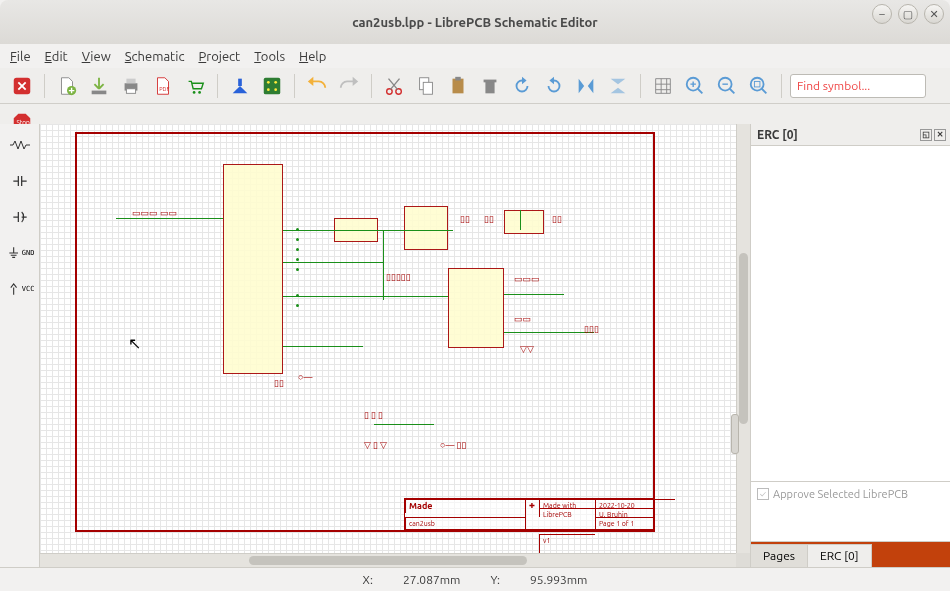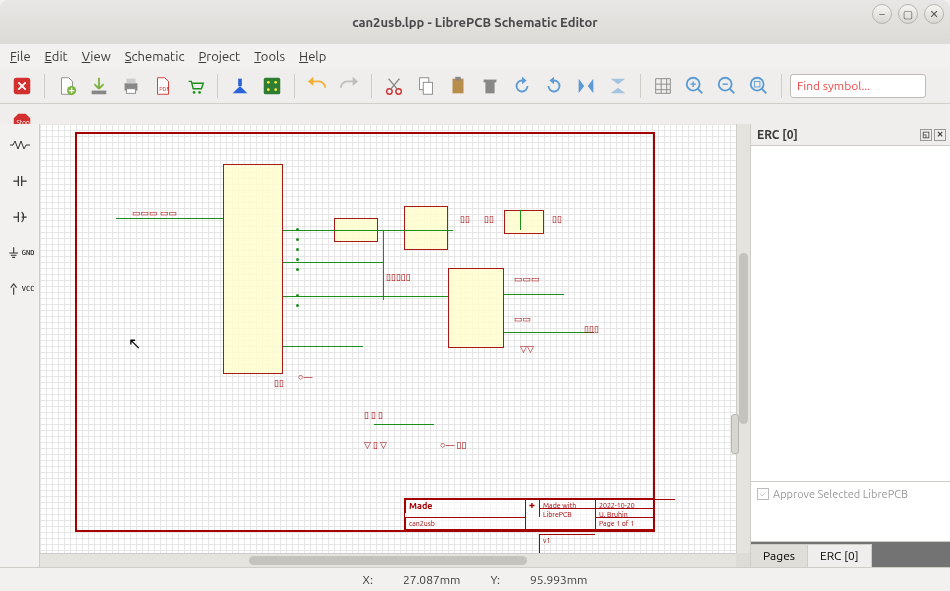--- a/index.html
+++ b/index.html
@@ -55,21 +55,21 @@
 .scroll-h::after { content: ""; position: absolute; left: 30%; right: 30%; top: 2px; bottom: 2px; background: #c5c3bd; border-radius: 6px; }
 .scroll-v::after { content: ""; position: absolute; top: 30%; bottom: 30%; left: 2px; right: 2px; background: #c5c3bd; border-radius: 6px; }
 
 .rpanel { width: 200px; background: #fff; border-left: 1px solid #cfcdc7; display: flex; flex-direction: column; gap: 36px; }
 .rhead { height: 22px; background: #efeeec; border-bottom: 1px solid #cfcdc7; display: flex; align-items: center; padding: 0 6px; font-size: 12px; font-weight: bold; color: #3a3a3a; position: relative; }
 .rhead .ctrls { position: absolute; right: 4px; display: flex; gap: 2px; }
 .rhead .ctrls div { width: 12px; height: 12px; border: 1px solid #999; font-size: 8px; display: flex; align-items: center; justify-content: center; }
 .rlist { flex: 1; background: #fff; }
 .rapprove { height: 24px; border-top: 1px solid #cfcdc7; display: flex; align-items: center; padding: 0 6px; font-size: 11px; color: #999; gap: 4px; }
 .rapprove .chk { width: 12px; height: 12px; border: 1px solid #bbb; display: inline-flex; align-items: center; justify-content: center; font-size: 9px; color: #bbb; }
-.rtabs { height: 26px; border-top: 1px solid #cfcdc7; display: flex; background: #737373; }
+.rtabs { height: 26px; border-top: 1px solid #cfcdc7; display: flex; background: #c2410c; }
 .rtab { padding: 4px 12px; font-size: 12px; border-right: 1px solid #cfcdc7; background: #efeeec; border-top: 1px solid #cfcdc7; margin-top: 2px; }
 .rtab.bg { background: #e0ded9; }
 
 .statusbar { position: absolute; bottom: 0; left: 0; right: 0; height: 24px; background: #f2f1f0; border-top: 1px solid #cfcdc7; display: flex; align-items: center; padding: 0 10px; font-size: 12px; color: #3a3a3a; gap: 30px; justify-content: center; }
 
 .cursor { position: absolute; font-size: 16px; color: #000; pointer-events: none; }
 
 .splithandle { position: absolute; left: 731px; width: 8px; top: 290px; height: 40px; background: #d8d6d1; border: 1px solid #b8b5ad; border-radius: 3px; }
 
 svg.ico { width: 22px; height: 22px; }

